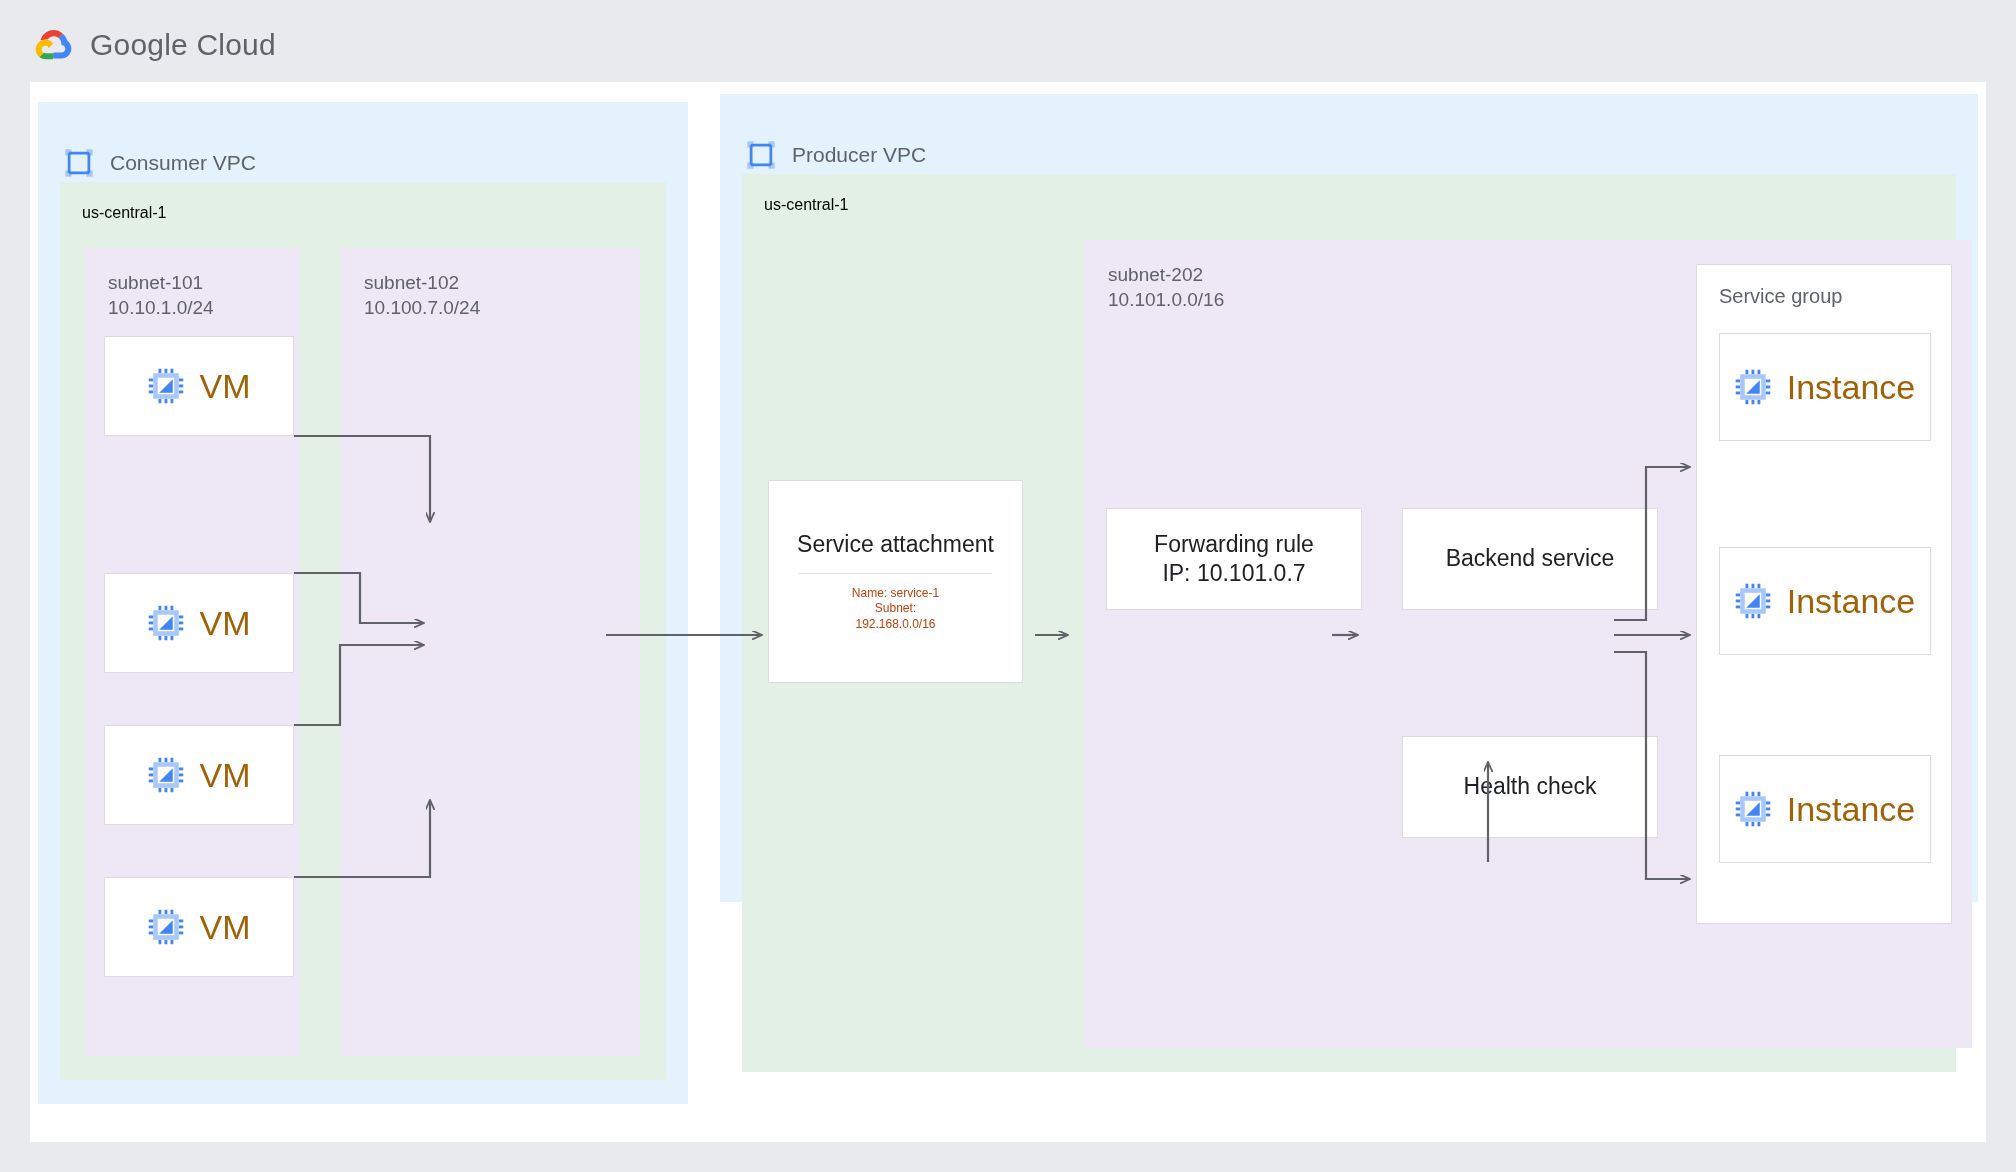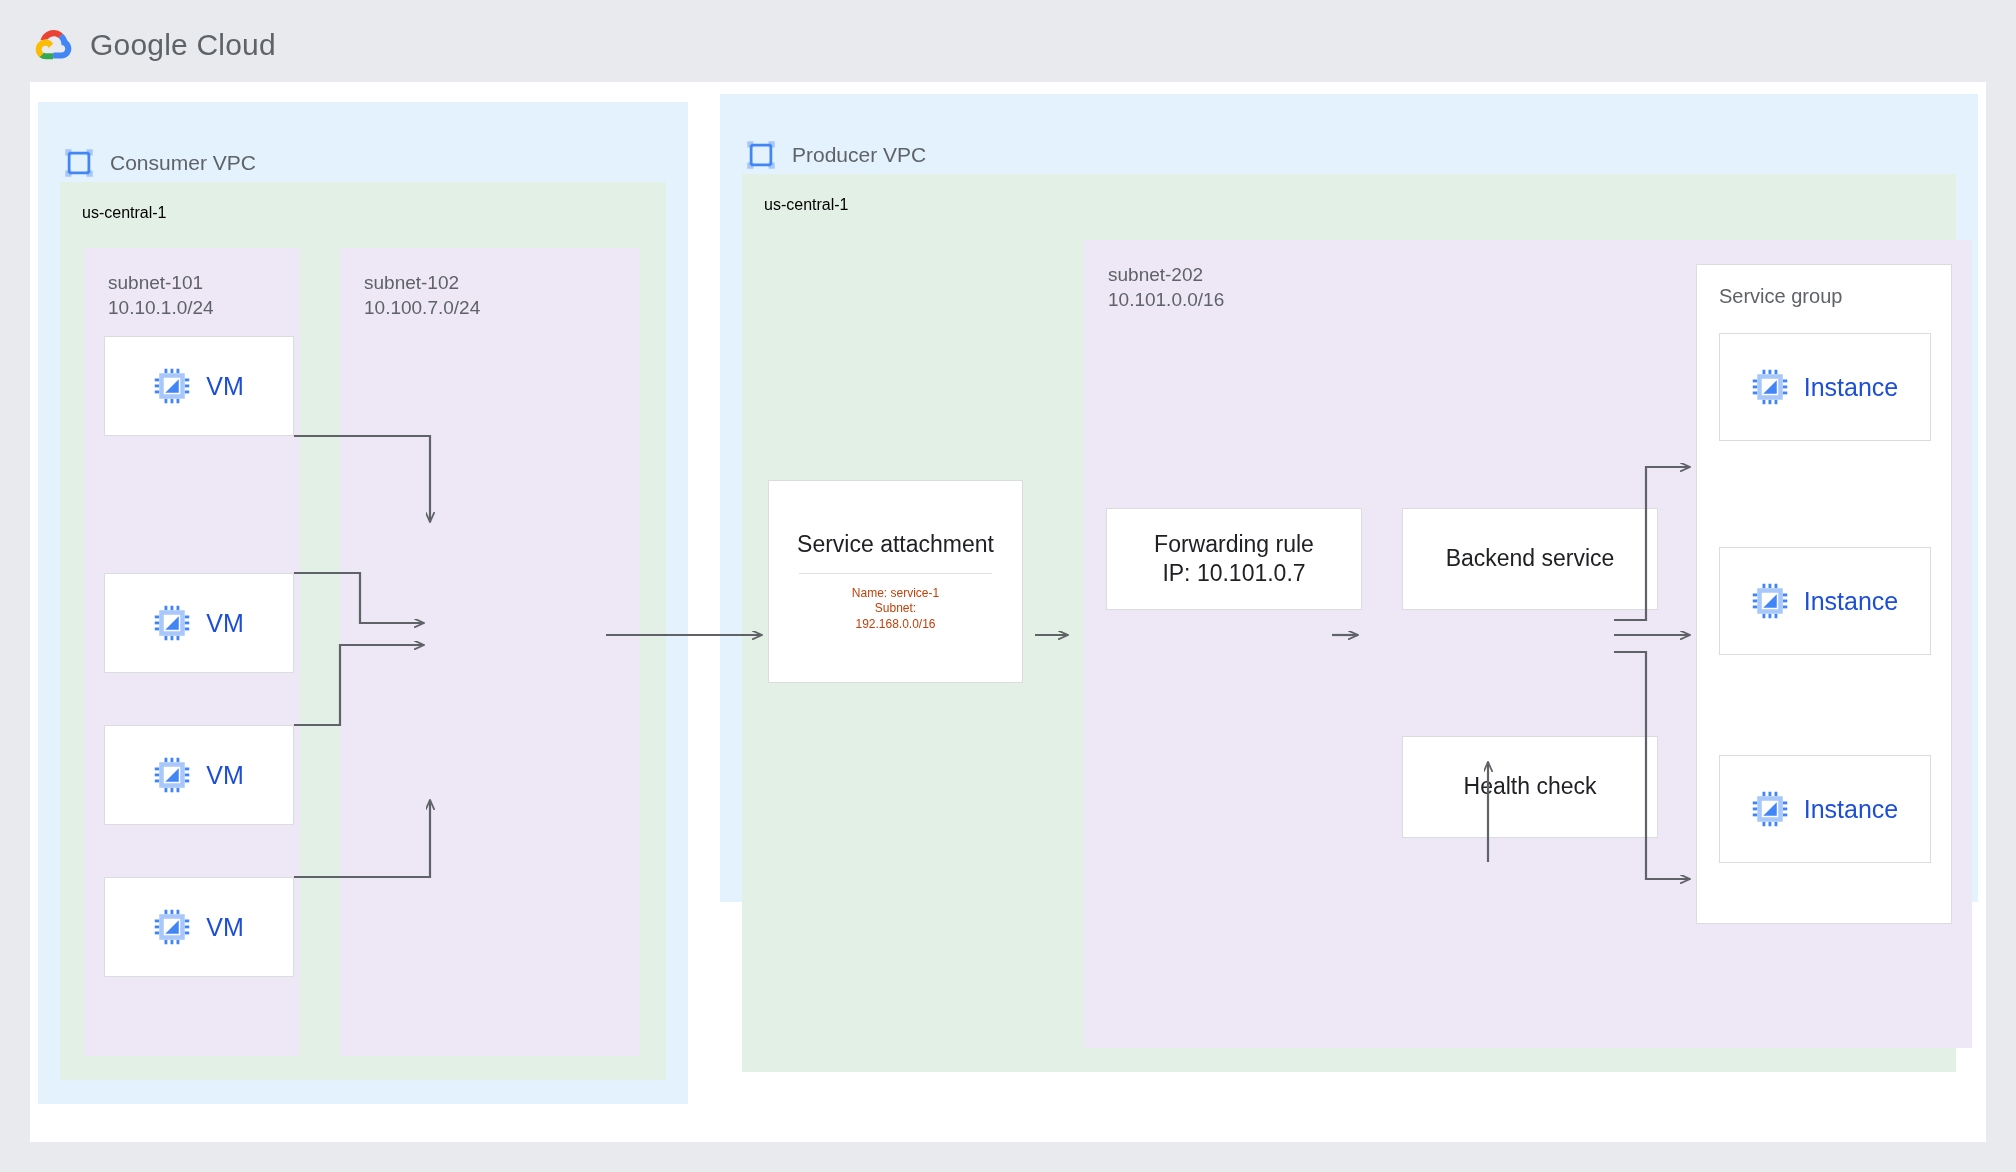--- a/index.html
+++ b/index.html
@@ -41,21 +41,21 @@
     display: flex; flex-direction: column; align-items: center; justify-content: center;
     text-align: center; color: #202124;
   }
   .node-title { font-size: 23px; line-height: 1.28; color: #202124; }
   .node-divider { width: 76%; height: 1px; background: #e0e0e0; margin: 13px 0 12px; }
   .node-sub { font-size: 12px; line-height: 1.3; color: #c2410c; }
 
   
   .vmbox { position: absolute; background: #ffffff; border: 1px solid #dadce0;
            display: flex; align-items: center; justify-content: center; gap: 16px; }
-  .vmbox .lbl { font-size: 25px; color: #1d4ed8; }
+  .vmbox .lbl { font-size: 34px; color: #a16207; }
 
   
   .igroup { position: absolute; background: #ffffff; border: 1px solid #dadce0; }
   .igroup-label { position: absolute; left: 22px; top: 20px; font-size: 20px; color: #5f6368; }
 
   svg.wires { position: absolute; left: 0; top: 0; width: 1956px; height: 1060px; pointer-events: none; }
   .ico { display: block; }
 </style>
 </head>
 <body>

